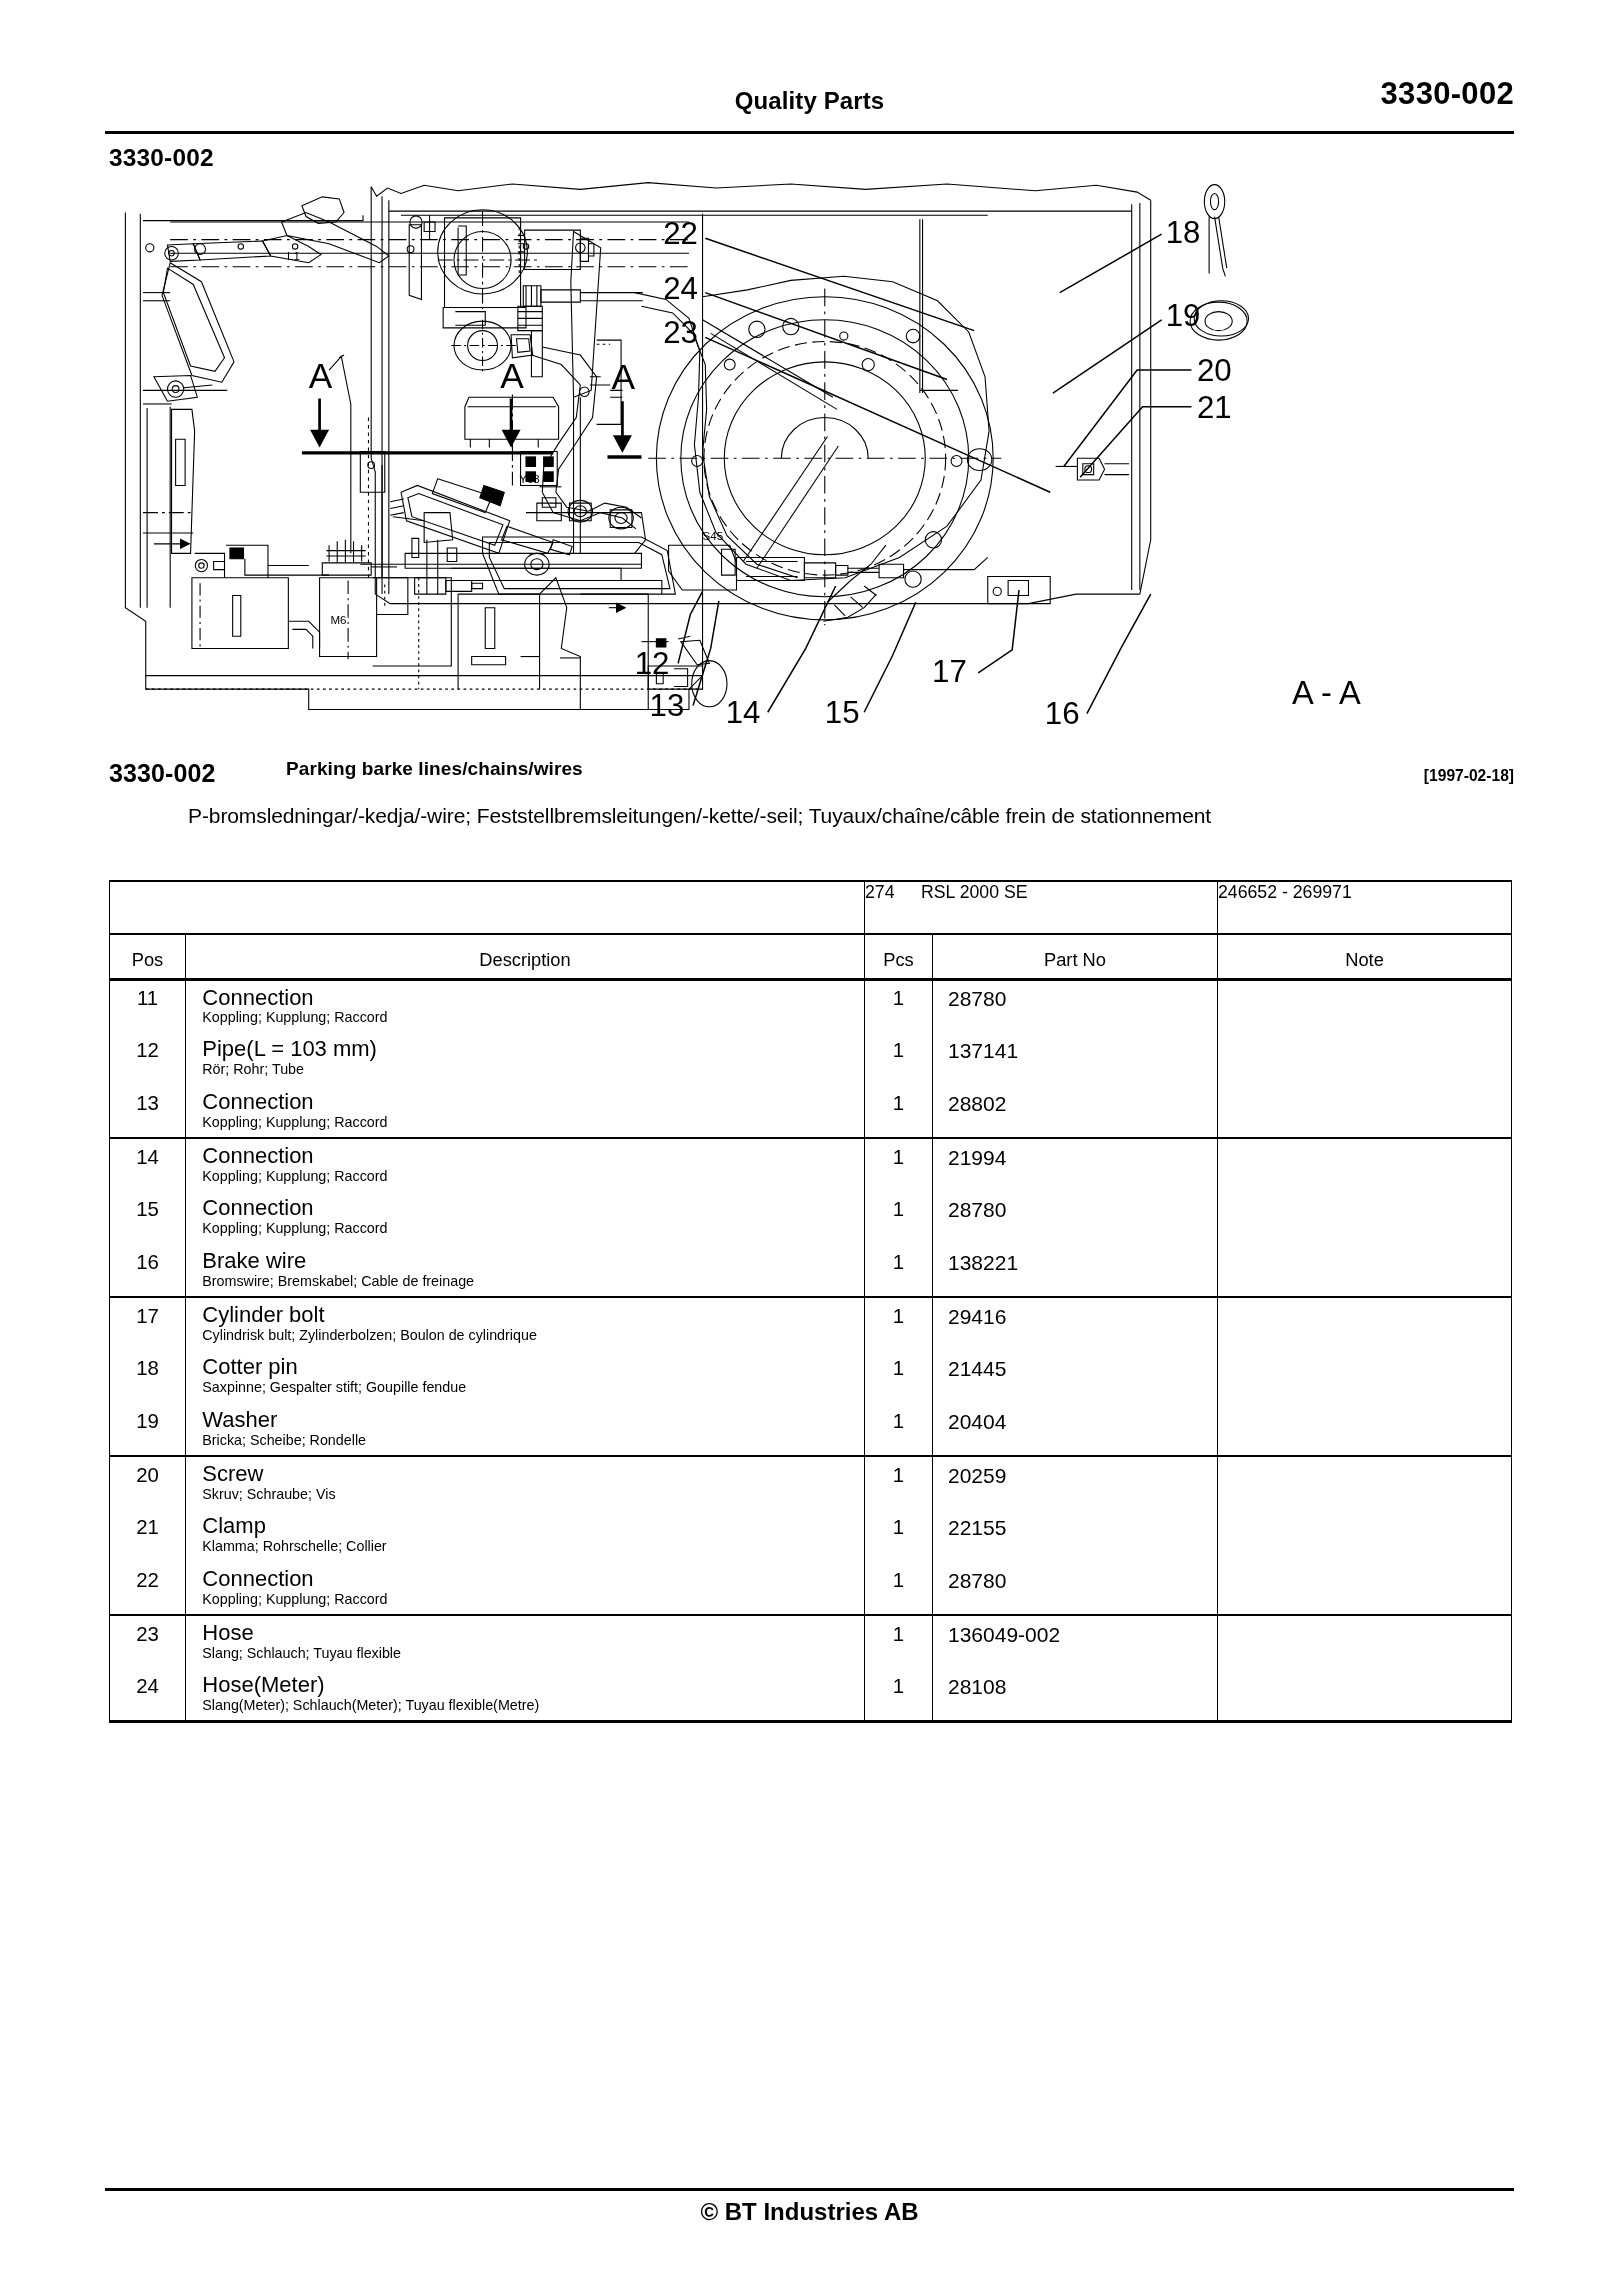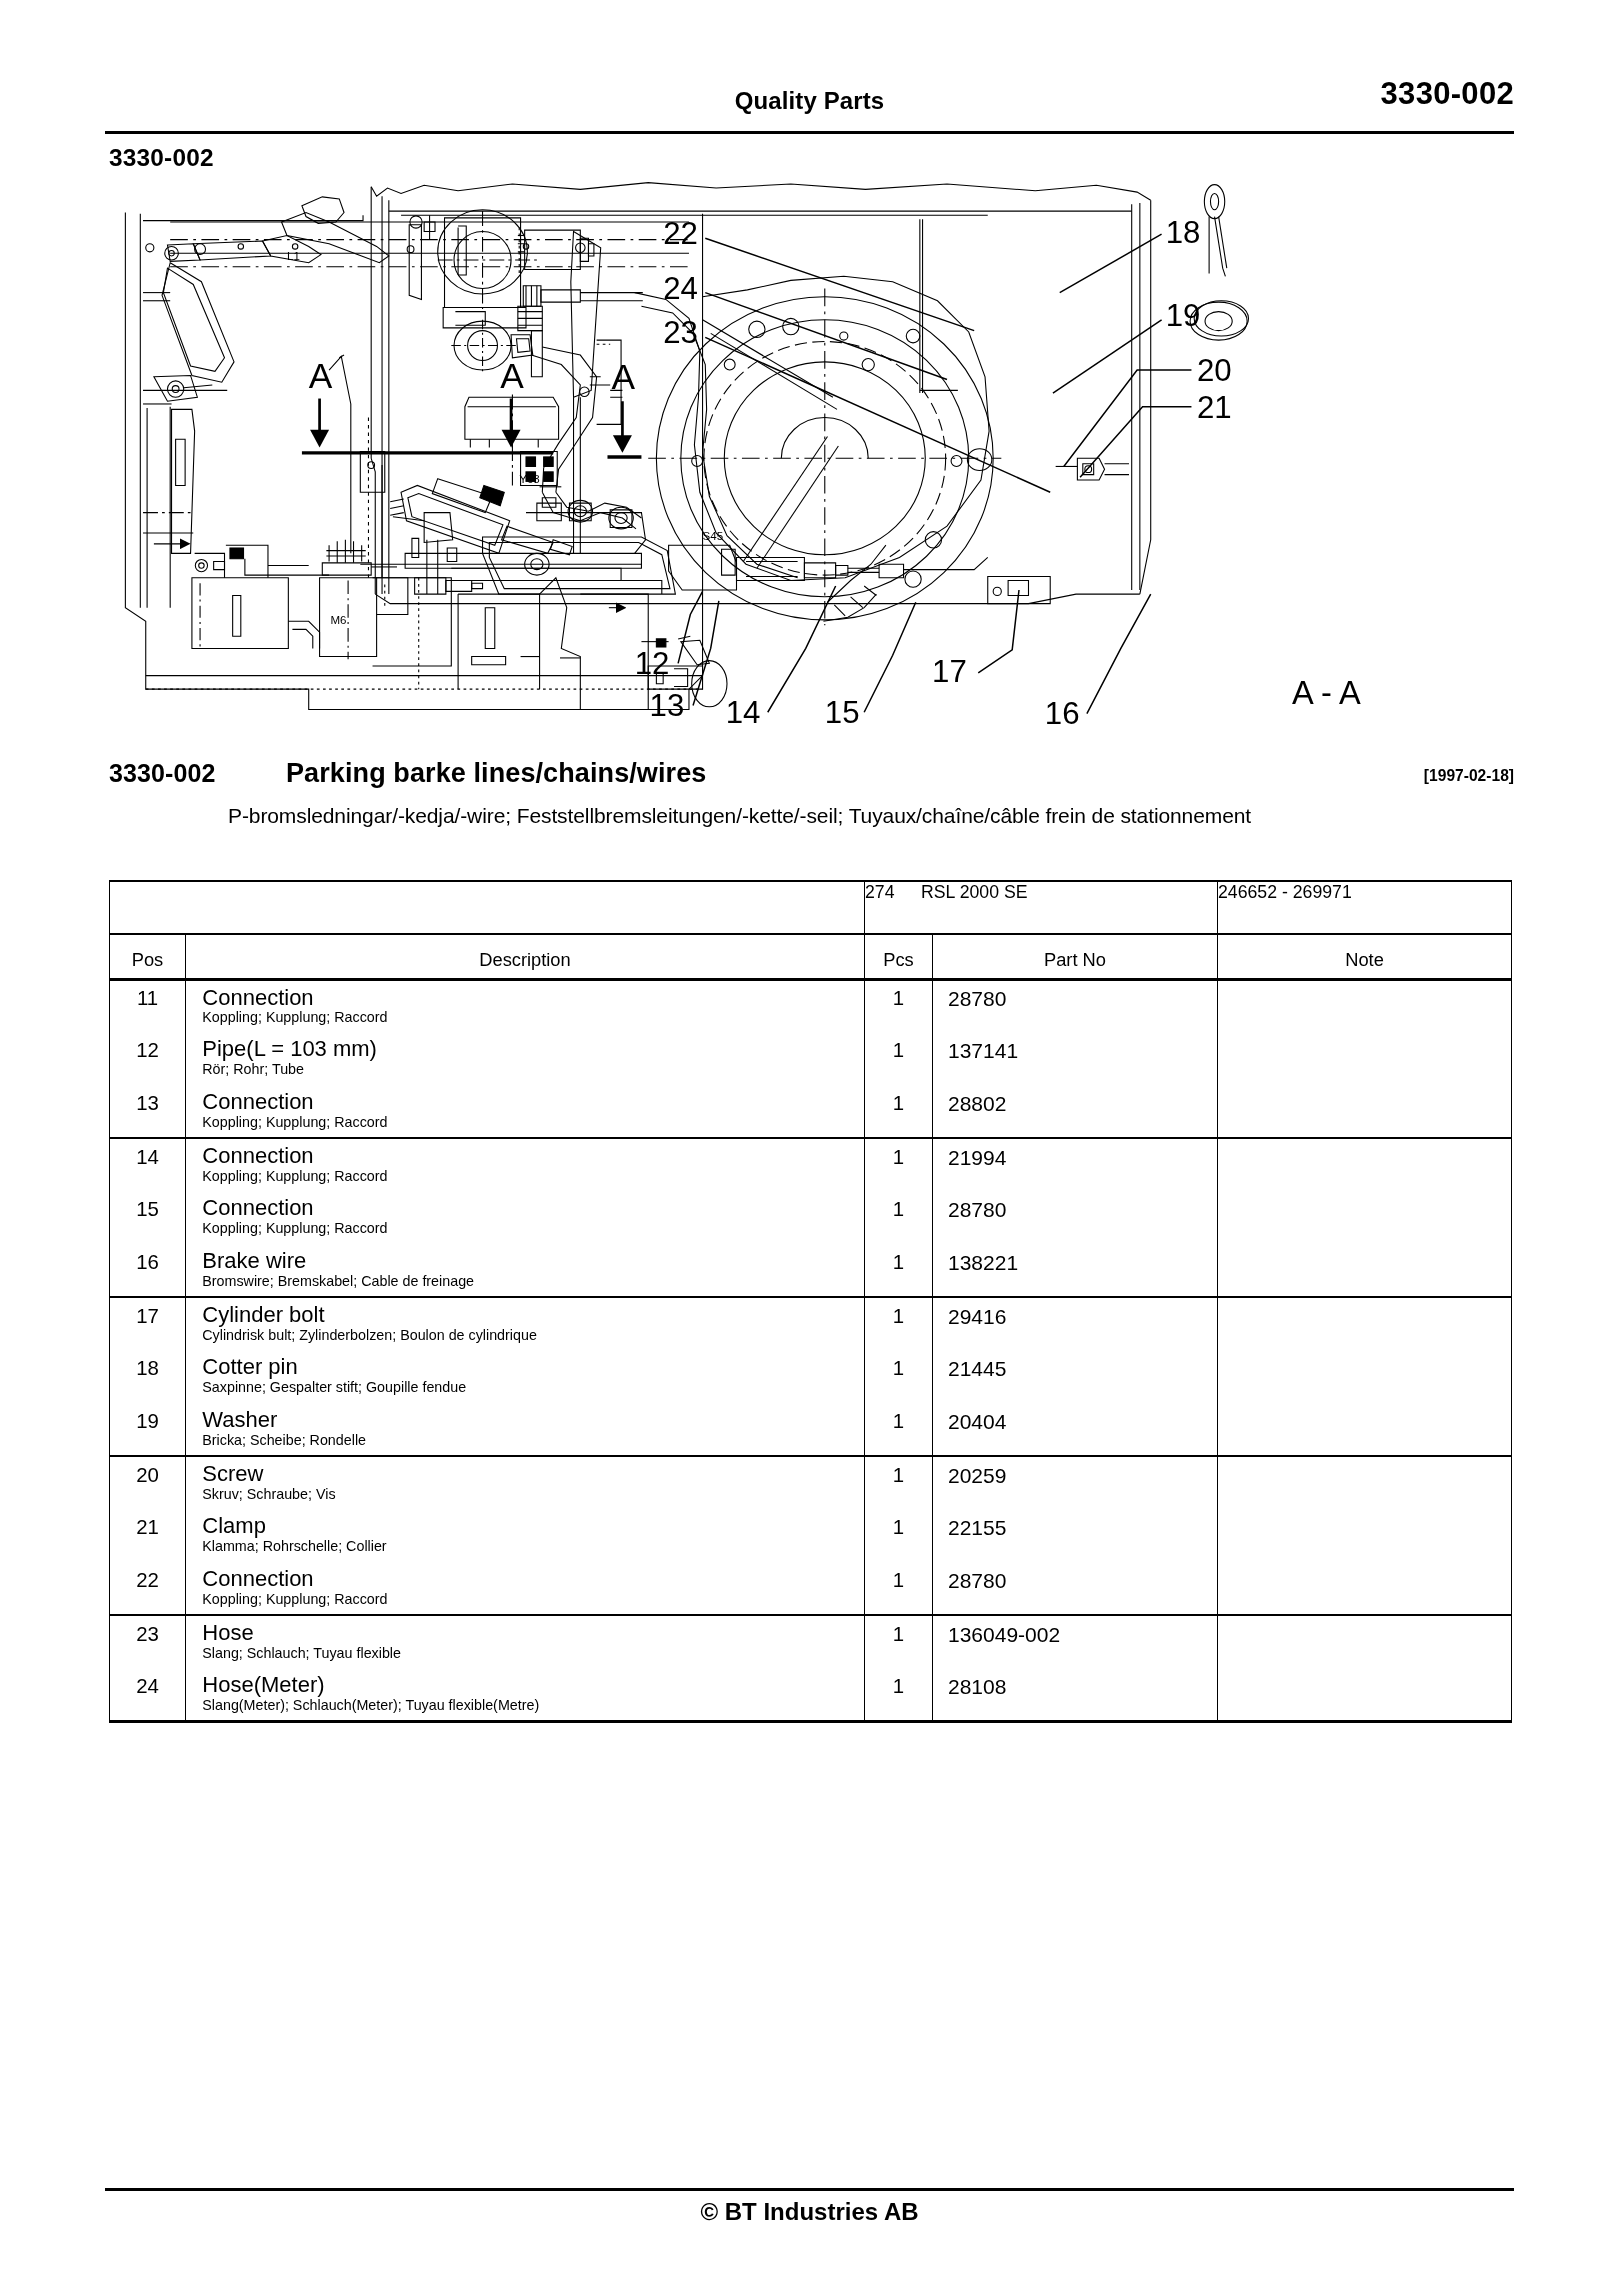--- a/index.html
+++ b/index.html
@@ -78,32 +78,32 @@
   .title-code {
     position: absolute;
     left: 0; top: 0;
     font-size: 25px;
     font-weight: bold;
     letter-spacing: 0.1px;
   }
   .title-main {
     position: absolute;
     left: 177px; top: -1.4px;
-    font-size: 27px;
+    font-size: 19px;
     font-weight: bold;
     letter-spacing: 0.1px;
   }
   .title-date {
     position: absolute;
     right: 0; top: 8.1px;
     font-size: 15.6px;
     font-weight: bold;
   }
   .title-sub {
-    margin-left: 119px;
+    margin-left: 79px;
     margin-top: 9.5px;
     width: 1195px;
     font-size: 21px;
     line-height: 1.35;
     letter-spacing: -0.1px;
   }
 
   
   .tablewrap {
     position: absolute;

